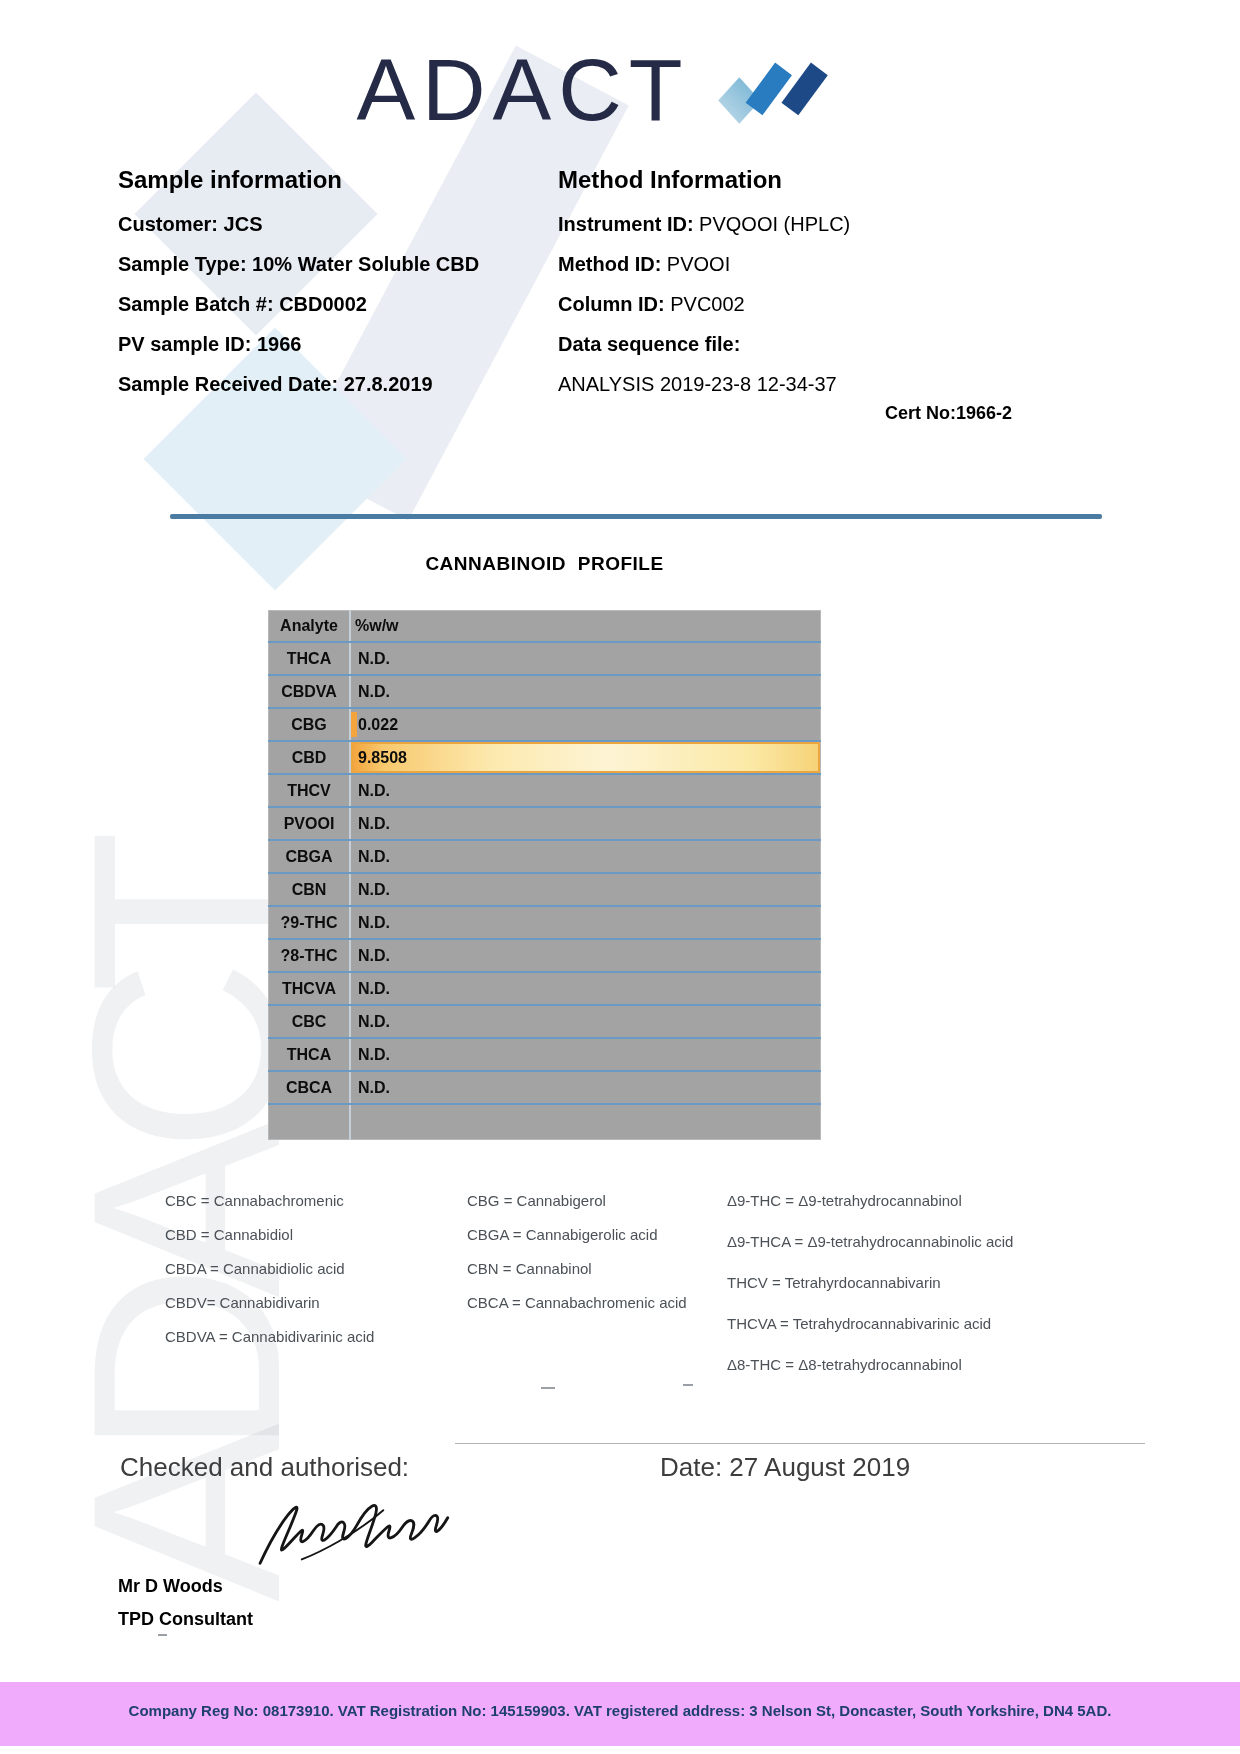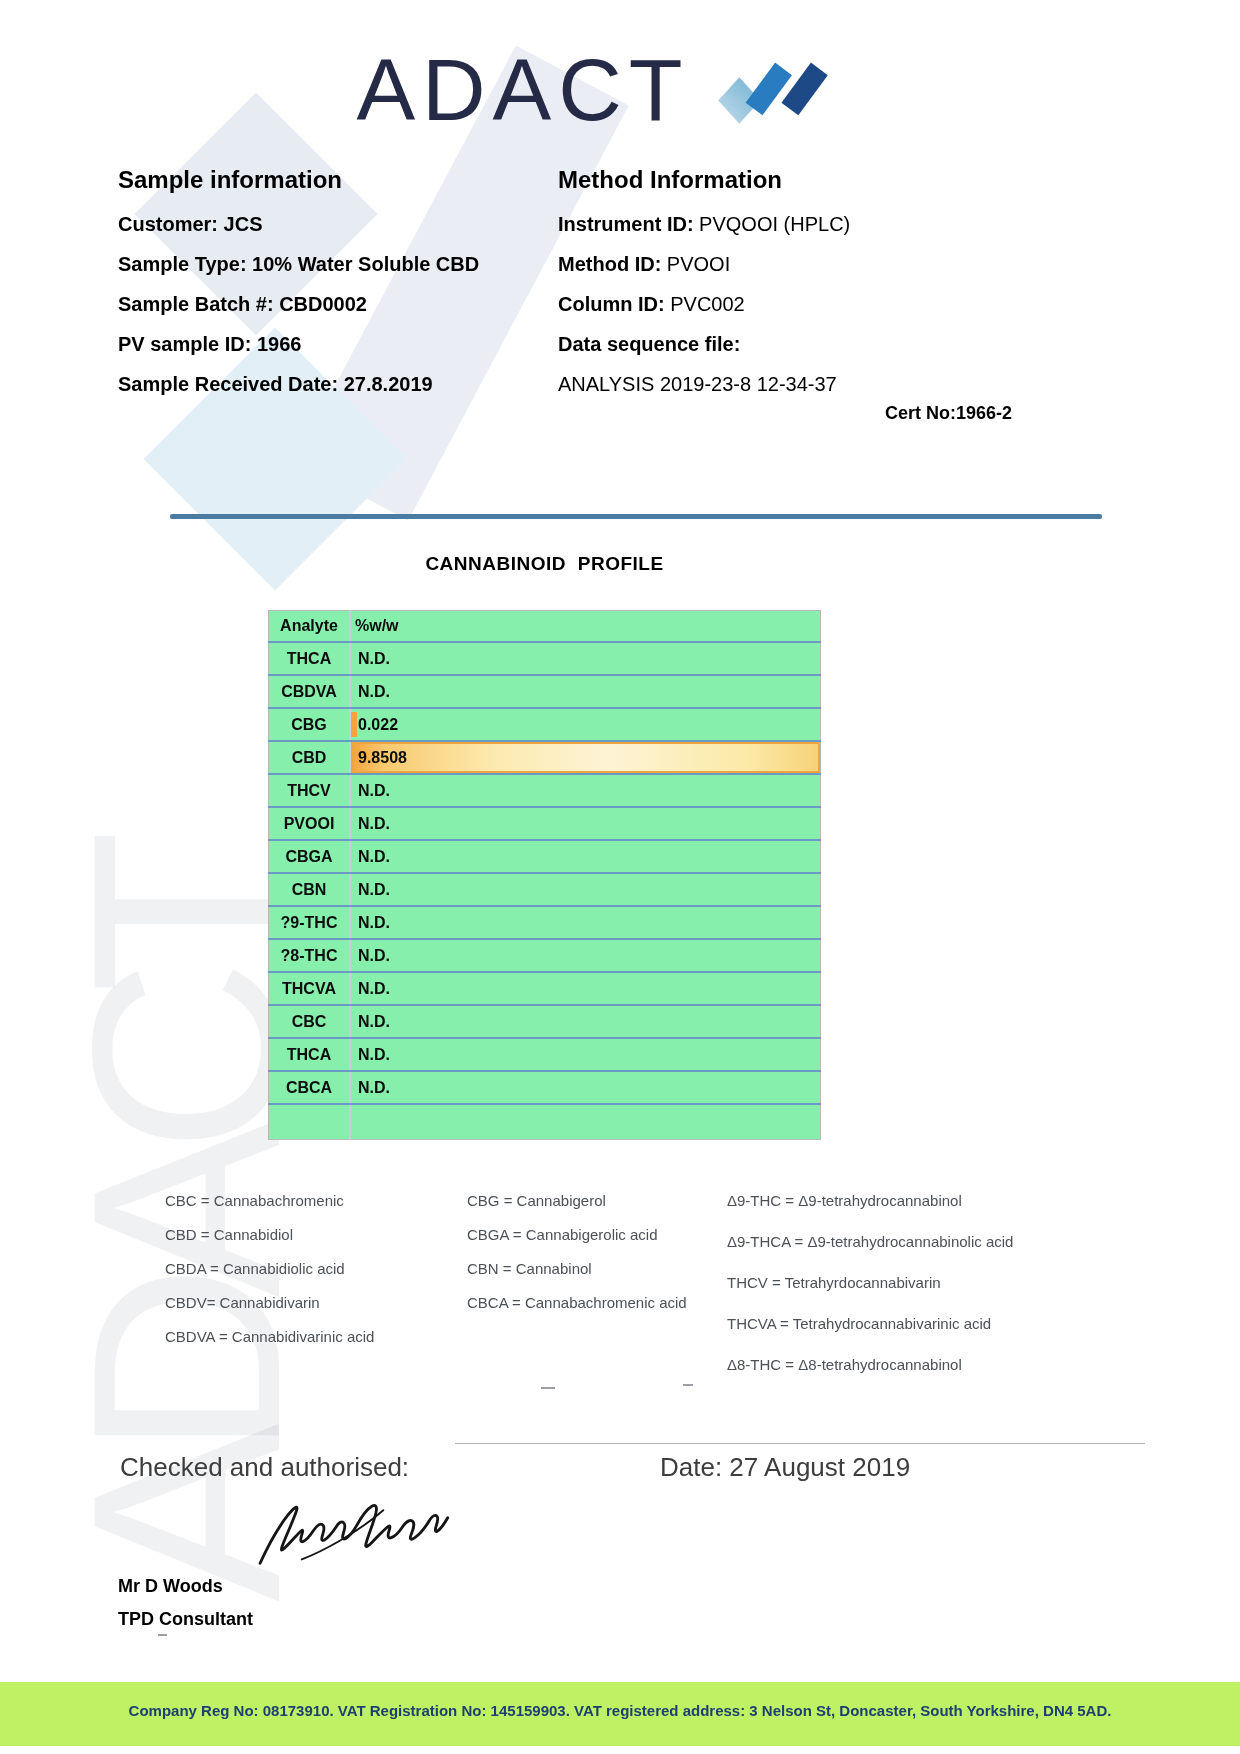--- a/index.html
+++ b/index.html
@@ -33,21 +33,21 @@
   .method-rows .val{font-weight:normal;}
   
   .cert-no{position:absolute;top:403px;left:0;width:1012px;text-align:right;
     font-size:18px;font-weight:bold;}
   .divider{position:absolute;top:514px;left:170px;width:932px;height:5px;
     background:#4a7ba3;border-radius:2px;}
   .profile-title{position:absolute;top:553px;left:268px;width:553px;text-align:center;
     font-size:19px;font-weight:bold;letter-spacing:.5px;word-spacing:6px;}
   
   .ctable{position:absolute;top:610px;left:268px;width:553px;border-collapse:collapse;
-    border:1px solid #b9b9b9;background:#86efac;}
+    border:1px solid #b9b9b9;background:#a3a3a3;}
   .ctable th,.ctable td{font-size:16px;font-weight:bold;padding:0;color:#0d0d0d;}
   .ctable thead th{height:30px;border-bottom:2px solid #6a9ac4;}
   .ctable tbody td{height:31px;border-bottom:2px solid #6a9ac4;}
   .ctable .c-analyte{width:80px;text-align:center;border-right:2px solid #c4cfda;}
   .ctable .c-value{text-align:left;padding-left:7px;}
   .ctable th.c-value{padding-left:4px;text-align:left;}
   .ctable tr.empty-row td{height:34px;border-bottom:none;}
   td.hl{
     background:linear-gradient(90deg,#f3a33b 0%,#f8c96e 7%,#fce9ae 30%,#fdf4d4 55%,#fbe9a6 85%,#f6d277 100%);
     box-shadow:inset 0 0 0 2px #eda53f;
@@ -65,21 +65,21 @@
   .dash2{top:1384px;left:683px;width:10px;}
   .dash3{top:1634px;left:158px;width:9px;}
   .fold-line{position:absolute;top:1443px;left:455px;width:690px;height:1px;background:#b3b3b3;}
   
   .checked-label{position:absolute;top:1452px;left:120px;font-size:26px;color:#3d3d3d;}
   .date-label{position:absolute;top:1452px;left:660px;font-size:26px;color:#3d3d3d;}
   .signature{position:absolute;top:1489px;left:243px;width:218px;height:86px;}
   .signer-name{position:absolute;top:1576px;left:118px;font-size:18px;font-weight:bold;}
   .signer-role{position:absolute;top:1609px;left:118px;font-size:18px;font-weight:bold;}
   
-  .footer{position:absolute;top:1682px;left:0;width:100%;height:64px;background:#bef264;}
+  .footer{position:absolute;top:1682px;left:0;width:100%;height:64px;background:#f0abfc;}
   .footer-text{padding-top:20px;text-align:center;font-size:15px;font-weight:bold;color:#1e3f70;}
 </style>
 </head>
 <body>
 
 <div class="page">
 
   <div class="wm wm-d1"></div>
   <div class="wm wm-band"></div>
   <div class="wm wm-d2"></div>

